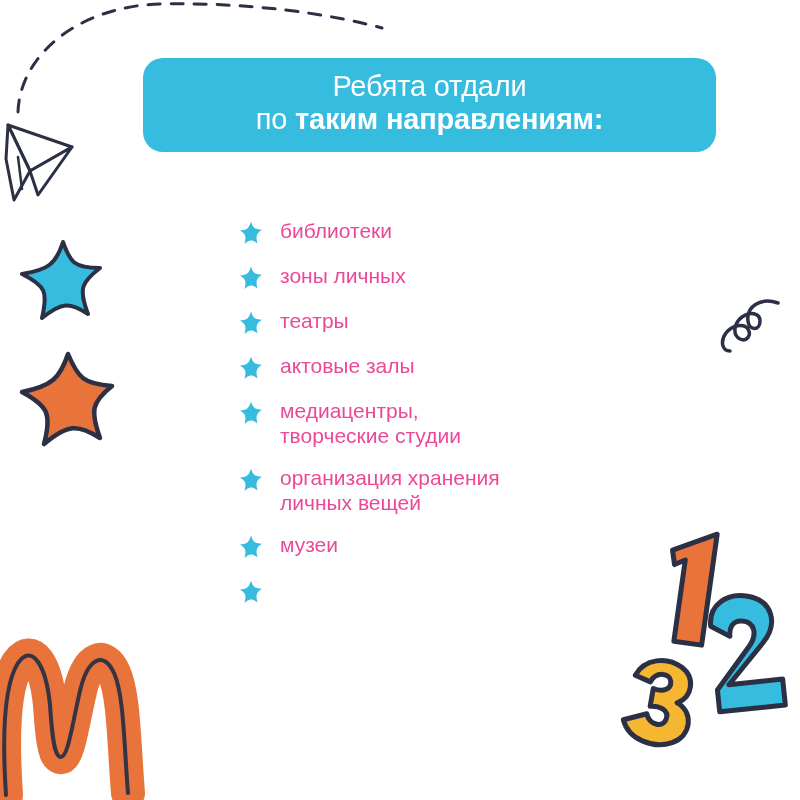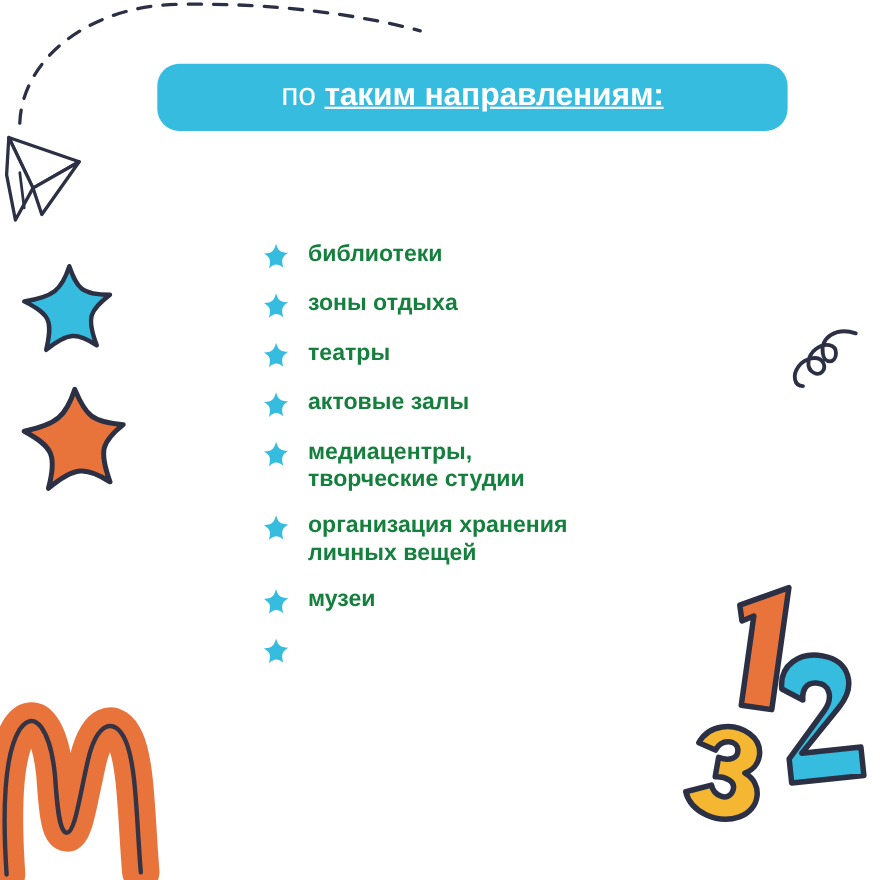--- a/index.html
+++ b/index.html
@@ -36,21 +36,20 @@
   .title-line {
     color: #ffffff;
     font-size: 29px;
     line-height: 33px;
     font-weight: normal;
     letter-spacing: -0.2px;
     white-space: nowrap;
   }
   .title-line b {
     font-weight: bold;
-    text-decoration: underline;
   }
 
   
   .list {
     position: absolute;
     left: 238px;
     top: 218px;
     width: 430px;
   }
   .list-item {
@@ -59,24 +58,24 @@
     margin-bottom: 17px;
   }
   .star-bullet {
     width: 26px;
     height: 26px;
     flex: 0 0 26px;
     margin-right: 16px;
     margin-top: 2px;
   }
   .item-text {
-    color: #15803d;
+    color: #ec4899;
     font-size: 21px;
     line-height: 25px;
-    font-weight: 700;
+    font-weight: 400;
     white-space: pre-line;
   }
 
   
   .deco {
     position: absolute;
     pointer-events: none;
   }
   #deco-dashed-arc { left: 10px; top: -6px; }
   #deco-paper-plane { left: 0px; top: 105px; }
@@ -129,38 +128,41 @@
       <path d="M106 108 C106 86, 126 76, 146 82 C170 89, 174 112, 156 130 L118 168 L172 168 L172 194 L106 194 L106 172 L142 132 C152 121, 150 108, 138 106 C128 104, 124 112, 124 120 Z" fill="#35bcdf" stroke="#2b3045" stroke-width="5" stroke-linejoin="round"></path>
     </g>
 
     <g transform="rotate(10 55 205)">
       <path d="M18 166 C24 148, 46 142, 62 150 C78 158, 78 178, 64 186 C82 192, 84 216, 66 226 C48 236, 22 230, 14 212 L36 202 C40 212, 54 214, 56 204 C58 194, 46 192, 38 194 L38 176 C48 178, 56 174, 54 166 C52 158, 38 158, 34 170 Z" fill="#f5b731" stroke="#2b3045" stroke-width="5" stroke-linejoin="round"></path>
     </g>
   </svg>
 
   <div class="title-banner">
     <div class="title-line">
+      <span>Ребята отдали</span>
+    </div>
+    <div class="title-line">
       <span>по </span><b>таким направлениям:</b>
     </div>
   </div>
 
   <div class="list">
 
     <div class="list-item">
       <svg class="star-bullet" viewBox="0 0 26 26">
         <path d="M13 1.5 C15 8, 16.5 9.5, 24 9.8 C18.5 13.5, 17.5 15.5, 19.5 23.5 C14.5 19.5, 11.5 19.5, 6.5 24 C8.5 16, 7.5 14, 2 10.5 C9.5 10, 11 8, 13 1.5 Z" fill="#35bcdf"></path>
       </svg>
       <div class="item-text">библиотеки</div>
     </div>
 
     <div class="list-item">
       <svg class="star-bullet" viewBox="0 0 26 26">
         <path d="M13 1.5 C15 8, 16.5 9.5, 24 9.8 C18.5 13.5, 17.5 15.5, 19.5 23.5 C14.5 19.5, 11.5 19.5, 6.5 24 C8.5 16, 7.5 14, 2 10.5 C9.5 10, 11 8, 13 1.5 Z" fill="#35bcdf"></path>
       </svg>
-      <div class="item-text">зоны отдыха</div>
+      <div class="item-text">зоны личных</div>
     </div>
 
     <div class="list-item">
       <svg class="star-bullet" viewBox="0 0 26 26">
         <path d="M13 1.5 C15 8, 16.5 9.5, 24 9.8 C18.5 13.5, 17.5 15.5, 19.5 23.5 C14.5 19.5, 11.5 19.5, 6.5 24 C8.5 16, 7.5 14, 2 10.5 C9.5 10, 11 8, 13 1.5 Z" fill="#35bcdf"></path>
       </svg>
       <div class="item-text">театры</div>
     </div>
 
     <div class="list-item">

